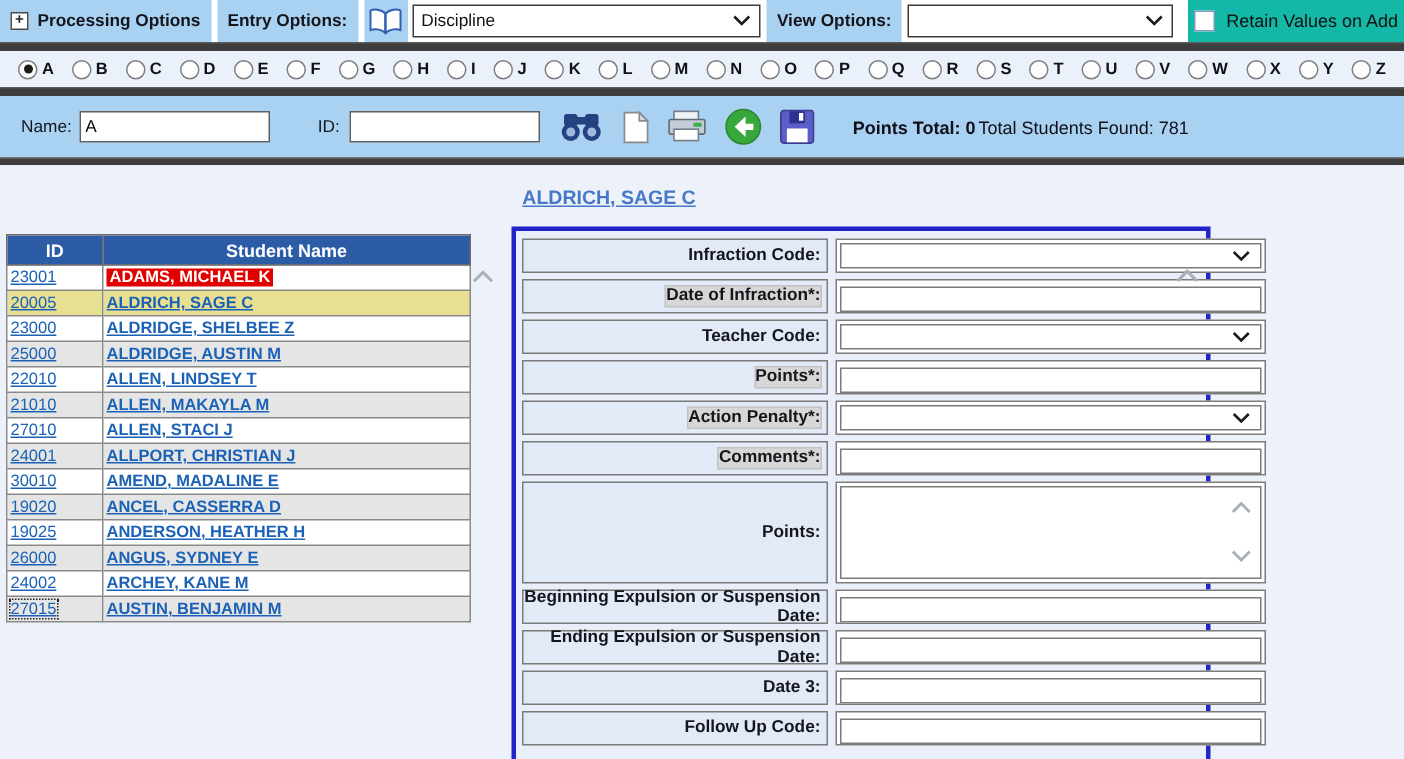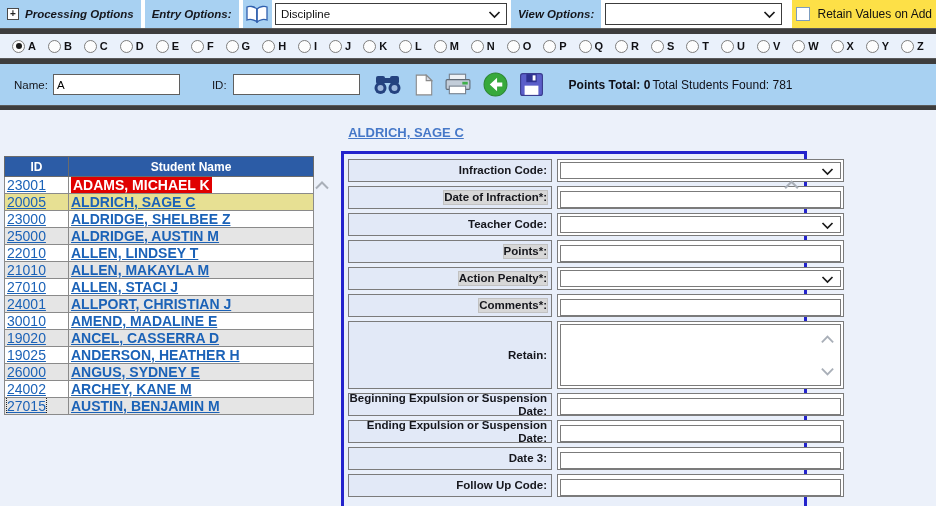--- a/index.html
+++ b/index.html
@@ -4,30 +4,30 @@
 <style>
   * { box-sizing: border-box; margin: 0; padding: 0; }
   body { margin:0; background:#fff; font-family:"Liberation Sans", sans-serif; }
   .screen { position:relative; width:936px; height:506px; background:#fff; overflow:hidden; }
 
   
   .row1 { position:absolute; top:0; left:0; width:936px; height:28px; background:#fff;
           display:flex; align-items:stretch; }
   .blk { background:#A8D1F2; display:flex; align-items:center; padding:0 7px; margin-right:4px; }
   .blk.first { margin-left:0; }
-  .opt-label { font-size:11.5px; font-weight:700; color:#15161c; white-space:nowrap;font-style:italic; }
+  .opt-label { font-size:11.5px; font-weight:700; color:#15161c; white-space:nowrap; }
   .plusbox { width:12px; height:12px; background:#fff; border:1px solid #4a4a4a; font:700 10px/10px "Liberation Sans",sans-serif;
              color:#222; text-align:center; margin-right:6px; cursor:pointer; }
   .bookblk { background:#A8D1F2; display:flex; align-items:center; justify-content:center; width:32px; margin-right:3px; }
   .dd { background:#fff; border:1px solid #3c3c3c; height:22px; align-self:center; display:flex; align-items:center;
         justify-content:space-between; padding:0 5px 0 5px; }
   .dd .ddval { font-size:11.5px; color:#111; }
   .dd-discipline { width:252px; margin-right:4px; }
   .dd-view { width:192px; margin-right:10px; }
-  .retain { display:flex; align-items:center; gap:7px; background:#fde047; padding:0 4px; }
+  .retain { display:flex; align-items:center; gap:7px; background:#14b8a6; padding:0 4px; }
   .cbx { width:14px; height:14px; background:#fff; border:1px solid #7c9cbf; display:inline-block; cursor:pointer; }
   .retain-label { font-size:12px; color:#111; white-space:nowrap; }
 
   
   .darkbar { position:absolute; left:0; width:936px; background:#3d3d3d; border-top:1px solid #5a5a5a; }
   .bar1 { top:28px; height:6px; }
   .bar2 { top:58px; height:6px; }
   .bar3 { top:105px; height:5px; }
 
   
@@ -52,21 +52,21 @@
   
   .content { position:absolute; top:110px; left:0; width:936px; height:396px; background:#ECF1FA; overflow:hidden; }
   .title { position:absolute; top:13px; left:0; width:812px; text-align:center; }
   .title a { font-size:13px; font-weight:700; color:#4678C8; text-decoration:underline; cursor:pointer; }
 
   
   .stable-wrap { position:absolute; left:4px; top:46px; width:310px; }
   table.stable { border-collapse:collapse; width:310px; background:#fff; }
   table.stable th { background:#2C5CA6; color:#fff; font-size:12px; font-weight:700; height:20px;
                     border:1px solid #6b6b6b; }
-  table.stable td { border:1px solid #8a8a8a; height:17px; font-size:14px; padding:0 2px; white-space:nowrap; overflow:hidden; }
+  table.stable td { border:1px solid #8a8a8a; height:17px; font-size:11px; padding:0 2px; white-space:nowrap; overflow:hidden; }
   .col-id { width:64px; }
   tr.alt td { background:#e5e5e5; }
   tr.plain td { background:#fff; }
   tr.sel td { background:#E7E093 !important; }
   a.idlink, a.namelink { color:#1B62B7; text-decoration:underline; cursor:pointer; }
   a.namelink { font-weight:700; }
   a.focused { outline:1px dotted #222; }
   span.redname { background:#E00000; color:#fff; font-weight:700; padding:0 2px; display:inline-block; }
   .list-chevron { position:absolute; left:314px; top:66px; }
 
@@ -437,21 +437,21 @@
             </div>
           </div>
           <div class="frow">
             <div class="flabel">
               <span class="hl">Comments*:</span>
             </div>
             <div class="fcell"><input style=""></div>
           </div>
           <div class="frow tall">
             <div class="flabel">
-              <span>Retain:</span>
+              <span>Points:</span>
             </div>
             <div class="fcell"><textarea style=""></textarea><span class="ta-chev up"><svg width="15" height="9" viewBox="0 0 16 9">
                   <path d="M2 7.5 L8 1.5 L14 7.5" fill="none" stroke="#A9AFB8" stroke-width="2"></path>
                 </svg></span><span class="ta-chev dn"><svg width="15" height="9" viewBox="0 0 16 9">
                   <path d="M2 1.5 L8 7.5 L14 1.5" fill="none" stroke="#A9AFB8" stroke-width="2"></path>
                 </svg></span></div>
           </div>
           <div class="frow">
             <div class="flabel">
               <span>Beginning Expulsion or Suspension Date:</span>

